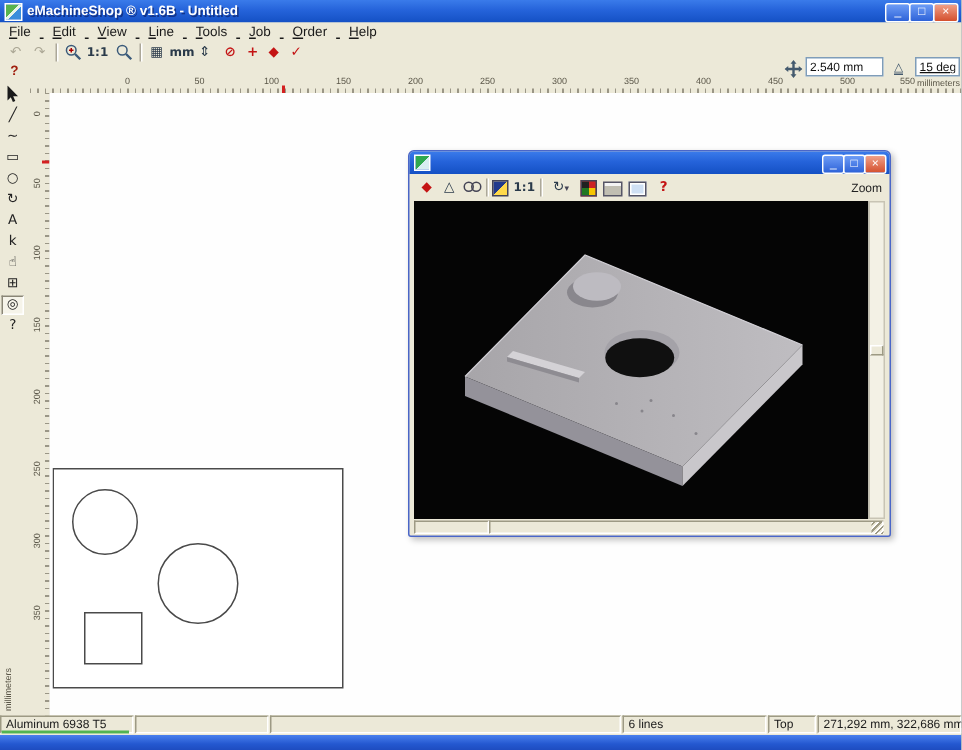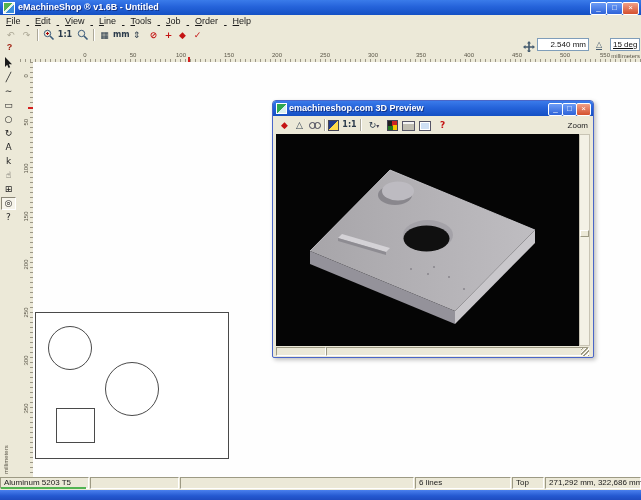--- a/index.html
+++ b/index.html
@@ -152,21 +152,21 @@
     <span class="ti red" style="left:175px;">◆</span>
     <span class="ti red" style="left:190px;">✓</span>
 
     <span class="help-btn">?</span>
 
     <span class="abs" style="left:523px;top:11px;">
       <svg width="12" height="12" viewBox="0 0 12 12">
           <path fill="#445a6e" d="M6 0l2 2.5H6.8v2.7h2.7V4l2.5 2-2.5 2V6.8H6.8v2.7H8L6 12 4 9.5h1.2V6.8H2.5V8L0 6l2.5-2v1.2h2.7V2.5H4z"></path>
         </svg>
     </span>
-    <input class="field" style="left: 537px; top: 10px; width: 52px; text-align: right;" value="2.540 mm">
+    <input class="field" style="left: 537px; top: 10px; width: 52px;" value="2.540 mm">
     <span class="angle-glyph" style="left:596px;">△</span>
     <input class="field" style="left: 610px; top: 10px; width: 30px; text-decoration: underline;" value="15 deg">
   </div>
 
   <div class="hruler">
     <div class="hticks"></div>
     <span class="hlabel" style="left:65px;">0</span>
     <span class="hlabel" style="left:113px;">50</span>
     <span class="hlabel" style="left:161px;">100</span>
     <span class="hlabel" style="left:209px;">150</span>
@@ -219,21 +219,20 @@
   <svg class="drawing" width="196" height="148" viewBox="0 0 196 148">
     <rect x="0.5" y="0.5" width="193" height="146" fill="#ffffff" stroke="#4a4a4a"></rect>
     <circle cx="35" cy="36" r="21.5" fill="none" stroke="#4a4a4a"></circle>
     <circle cx="97" cy="77" r="26.5" fill="none" stroke="#4a4a4a"></circle>
     <rect x="21.5" y="96.5" width="38" height="34" fill="none" stroke="#4a4a4a"></rect>
   </svg>
 
   <div class="pw">
     <div class="pw-titlebar">
       <div class="pw-icon"></div>
-      <div class="pw-title">emachineshop.com 3D Preview</div>
       <div class="pwbtn" style="right:30px;">_</div>
       <div class="pwbtn" style="right:16px;">□</div>
       <div class="pwbtn close" style="right:2px;">×</div>
     </div>
     <div class="pw-toolbar">
       <span class="ti red" style="left:3px;">◆</span>
       <span class="ti" style="left:18px;">△</span>
       <span class="ti" style="left:33px;"><span class="gear"></span><span class="gear" style="margin-left:-2px;"></span></span>
       <span class="tsep" style="left:50px;"></span>
       <span class="bwsq" style="left:54px;"></span>
@@ -283,21 +282,21 @@
 
     <div class="zoom-slider">
       <div class="zoom-thumb"></div>
     </div>
 
     <div class="pw-pane" style="left:3px;width:50px;"></div>
     <div class="pw-pane" style="left:53px;width:263px;"></div>
     <div class="pw-grip"></div>
   </div>
 
-  <div class="pane" style="left:0;width:89px;">Aluminum 5203 T5</div>
+  <div class="pane" style="left:0;width:89px;">Aluminum 6938 T5</div>
   <div class="pane" style="left:90px;width:89px;"></div>
   <div class="pane" style="left:180px;width:234px;"></div>
   <div class="pane" style="left:415px;width:96px;">6 lines</div>
   <div class="pane" style="left:512px;width:32px;">Top</div>
   <div class="pane" style="left:545px;width:96px;">271,292 mm, 322,686 mm</div>
   <div class="material-strip"></div>
   <div class="taskbar"></div>
 
 </div>
 

